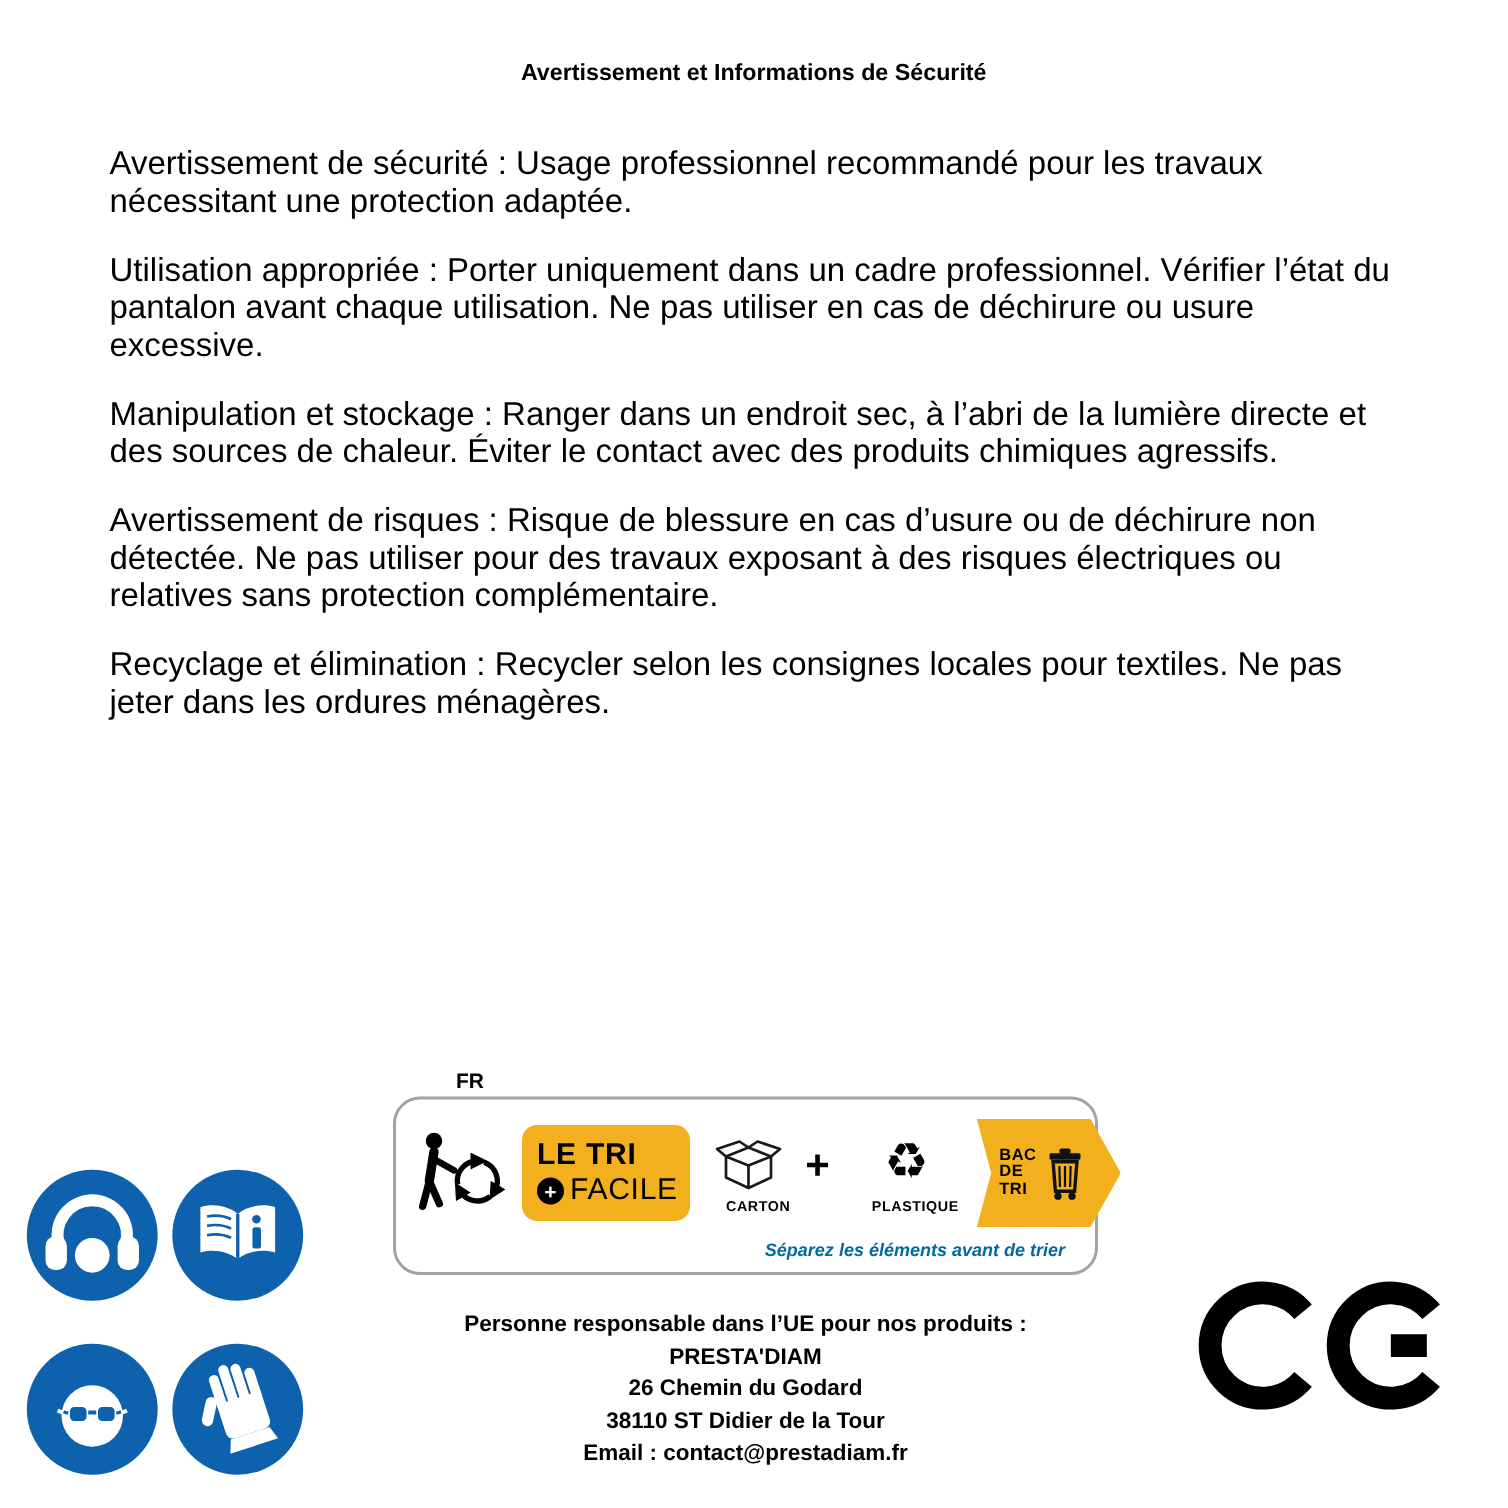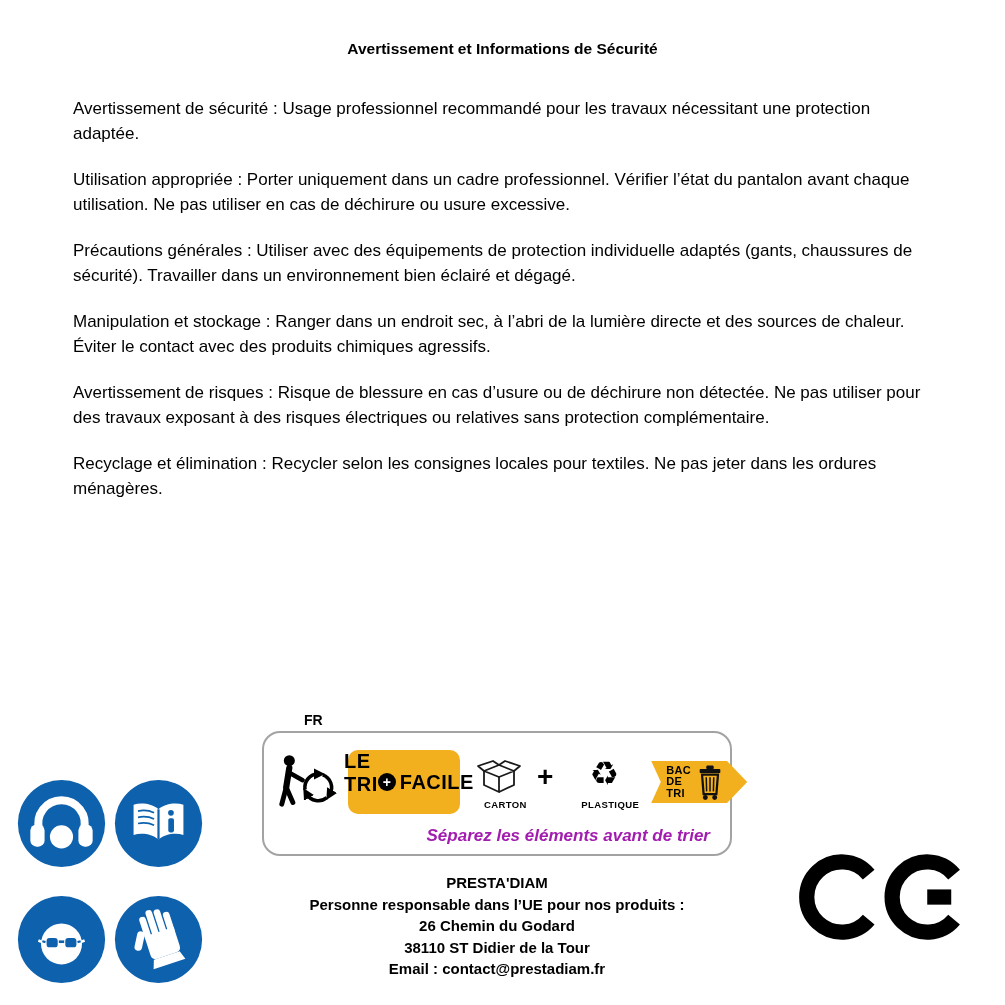--- a/index.html
+++ b/index.html
@@ -11,21 +11,21 @@
   }
   .title{
     padding-top:40px;
     text-align:center;
     font-weight:bold;
     font-size:15.5px;
   }
   .paragraphs{
     margin:38px 60px 0 73px;
     width:865px;
-    font-size:17px;
+    font-size:22px;
     line-height:25px;
   }
   .paragraphs p{margin:0 0 21px 0;}
   .paragraphs p.extra-gap{margin-top:7px;}
 
   
   .icons-grid{
     position:absolute;left:17px;top:779px;
     display:grid;
     grid-template-columns:89px 89px;
@@ -44,81 +44,80 @@
     border-radius:18px;
     background:#fff;
   }
   .tri-row1{display:flex;align-items:center;padding:8px 8px 2px 12px;height:82px;}
   .triman svg{width:64px;height:62px;display:block;}
   .tri-yellow{
     background:#f2b01e;
     border-radius:10px;
     width:112px;height:64px;
     margin-left:8px;
-    display:flex;justify-content:center;
+    display:flex;flex-direction:column;justify-content:center;
     padding-left:10px;box-sizing:border-box;
     flex:none;
   }
   .tri-yellow .l1{font-weight:bold;font-size:20px;letter-spacing:0.5px;line-height:23px;}
   .tri-yellow .l2{display:flex;align-items:center;gap:4px;line-height:23px;}
   .plus-circle{
     width:18px;height:18px;border-radius:50%;
     background:#000;color:#fff;
     font-weight:bold;font-size:14px;line-height:18px;
     text-align:center;flex:none;
   }
-  .tri-yellow .facile{font-weight:bold;font-size:20px;letter-spacing:0.5px;}
+  .tri-yellow .facile{font-weight:normal;font-size:20px;letter-spacing:0.5px;}
   .material{
     display:flex;flex-direction:column;align-items:center;
     margin-left:12px;flex:none;
   }
   .material .mat-label{font-weight:bold;font-size:9.5px;letter-spacing:0.4px;margin-top:2px;margin-left:12px;}
   .carton-icon svg{width:48px;height:42px;display:block;}
   .recycle-glyph{
     font-family:"DejaVu Sans",sans-serif;
     font-size:33px;line-height:38px;height:42px;
   }
   .plus-big{font-weight:bold;font-size:28px;margin:0 4px 10px 10px;flex:none;}
   .bac-arrow{
     margin-left:12px;flex:none;
-    width:96px;height:42px;
+    width:96px;height:72px;
     background:#f2b01e;
     clip-path:polygon(0% 0%, 79% 0%, 100% 50%, 79% 100%, 0% 100%, 10% 50%);
     display:flex;align-items:center;
     padding-left:15px;box-sizing:border-box;gap:4px;
   }
   .bac-text{font-weight:bold;font-size:11px;line-height:11.5px;letter-spacing:0.3px;}
   .bac-text span{display:block;}
   .bin-icon svg{width:30px;height:38px;display:block;}
   .tri-row2{
     padding:1px 20px 8px 0;
     text-align:right;
-    font-style:italic;font-weight:bold;font-size:17px;
-    color:#a21caf;
+    font-style:italic;font-weight:bold;font-size:12px;
+    color:#0369a1;
   }
 
   
   .contact{
     position:absolute;left:262px;top:872px;width:470px;
     text-align:center;font-weight:bold;font-size:15px;line-height:21.5px;
   }
 
   
   .ce-wrap{position:absolute;left:798px;top:853px;}
   .ce-wrap svg{width:168px;height:89px;display:block;}
 </style>
 </head>
 <body>
 
 <div class="title">Avertissement et Informations de Sécurité</div>
 
 <div class="paragraphs">
   <p>Avertissement de sécurité : Usage professionnel recommandé pour les travaux nécessitant une protection adaptée.</p>
   <p>Utilisation appropriée : Porter uniquement dans un cadre professionnel. Vérifier l’état du pantalon avant chaque utilisation. Ne pas utiliser en cas de déchirure ou usure excessive.</p>
-  <p>Précautions générales : Utiliser avec des équipements de protection individuelle adaptés (gants, chaussures de sécurité). Travailler dans un environnement bien éclairé et dégagé.</p>
   <p>Manipulation et stockage : Ranger dans un endroit sec, à l’abri de la lumière directe et des sources de chaleur. Éviter le contact avec des produits chimiques agressifs.</p>
   <p>Avertissement de risques : Risque de blessure en cas d’usure ou de déchirure non détectée. Ne pas utiliser pour des travaux exposant à des risques électriques ou relatives sans protection complémentaire.</p>
   <p>Recyclage et élimination : Recycler selon les consignes locales pour textiles. Ne pas jeter dans les ordures ménagères.</p>
 </div>
 
 <div class="icons-grid">
 
   <div class="m-icon">
     <svg viewBox="0 0 100 100" aria-hidden="true">
       <circle cx="50" cy="50" r="49" fill="#0e61ad"></circle>
@@ -248,22 +247,22 @@
           </svg>
         </div>
       </div>
 
     </div>
     <div class="tri-row2">Séparez les éléments avant de trier</div>
   </div>
 </div>
 
 <div class="contact">
+  <div>Personne responsable dans l’UE pour nos produits :</div>
   <div>PRESTA'DIAM</div>
-  <div>Personne responsable dans l’UE pour nos produits :</div>
   <div>26 Chemin du Godard</div>
   <div>38110 ST Didier de la Tour</div>
   <div>Email : contact@prestadiam.fr</div>
 </div>
 
 <div class="ce-wrap">
   <svg viewBox="0 0 182 96" aria-hidden="true">
     <g stroke="#000" stroke-width="16.5" fill="none">
       <path d="M 76.6 23.1 A 38 38 0 1 0 76.6 71.9"></path>
       <path d="M 169.1 23.1 A 38 38 0 1 0 169.1 71.9"></path>

